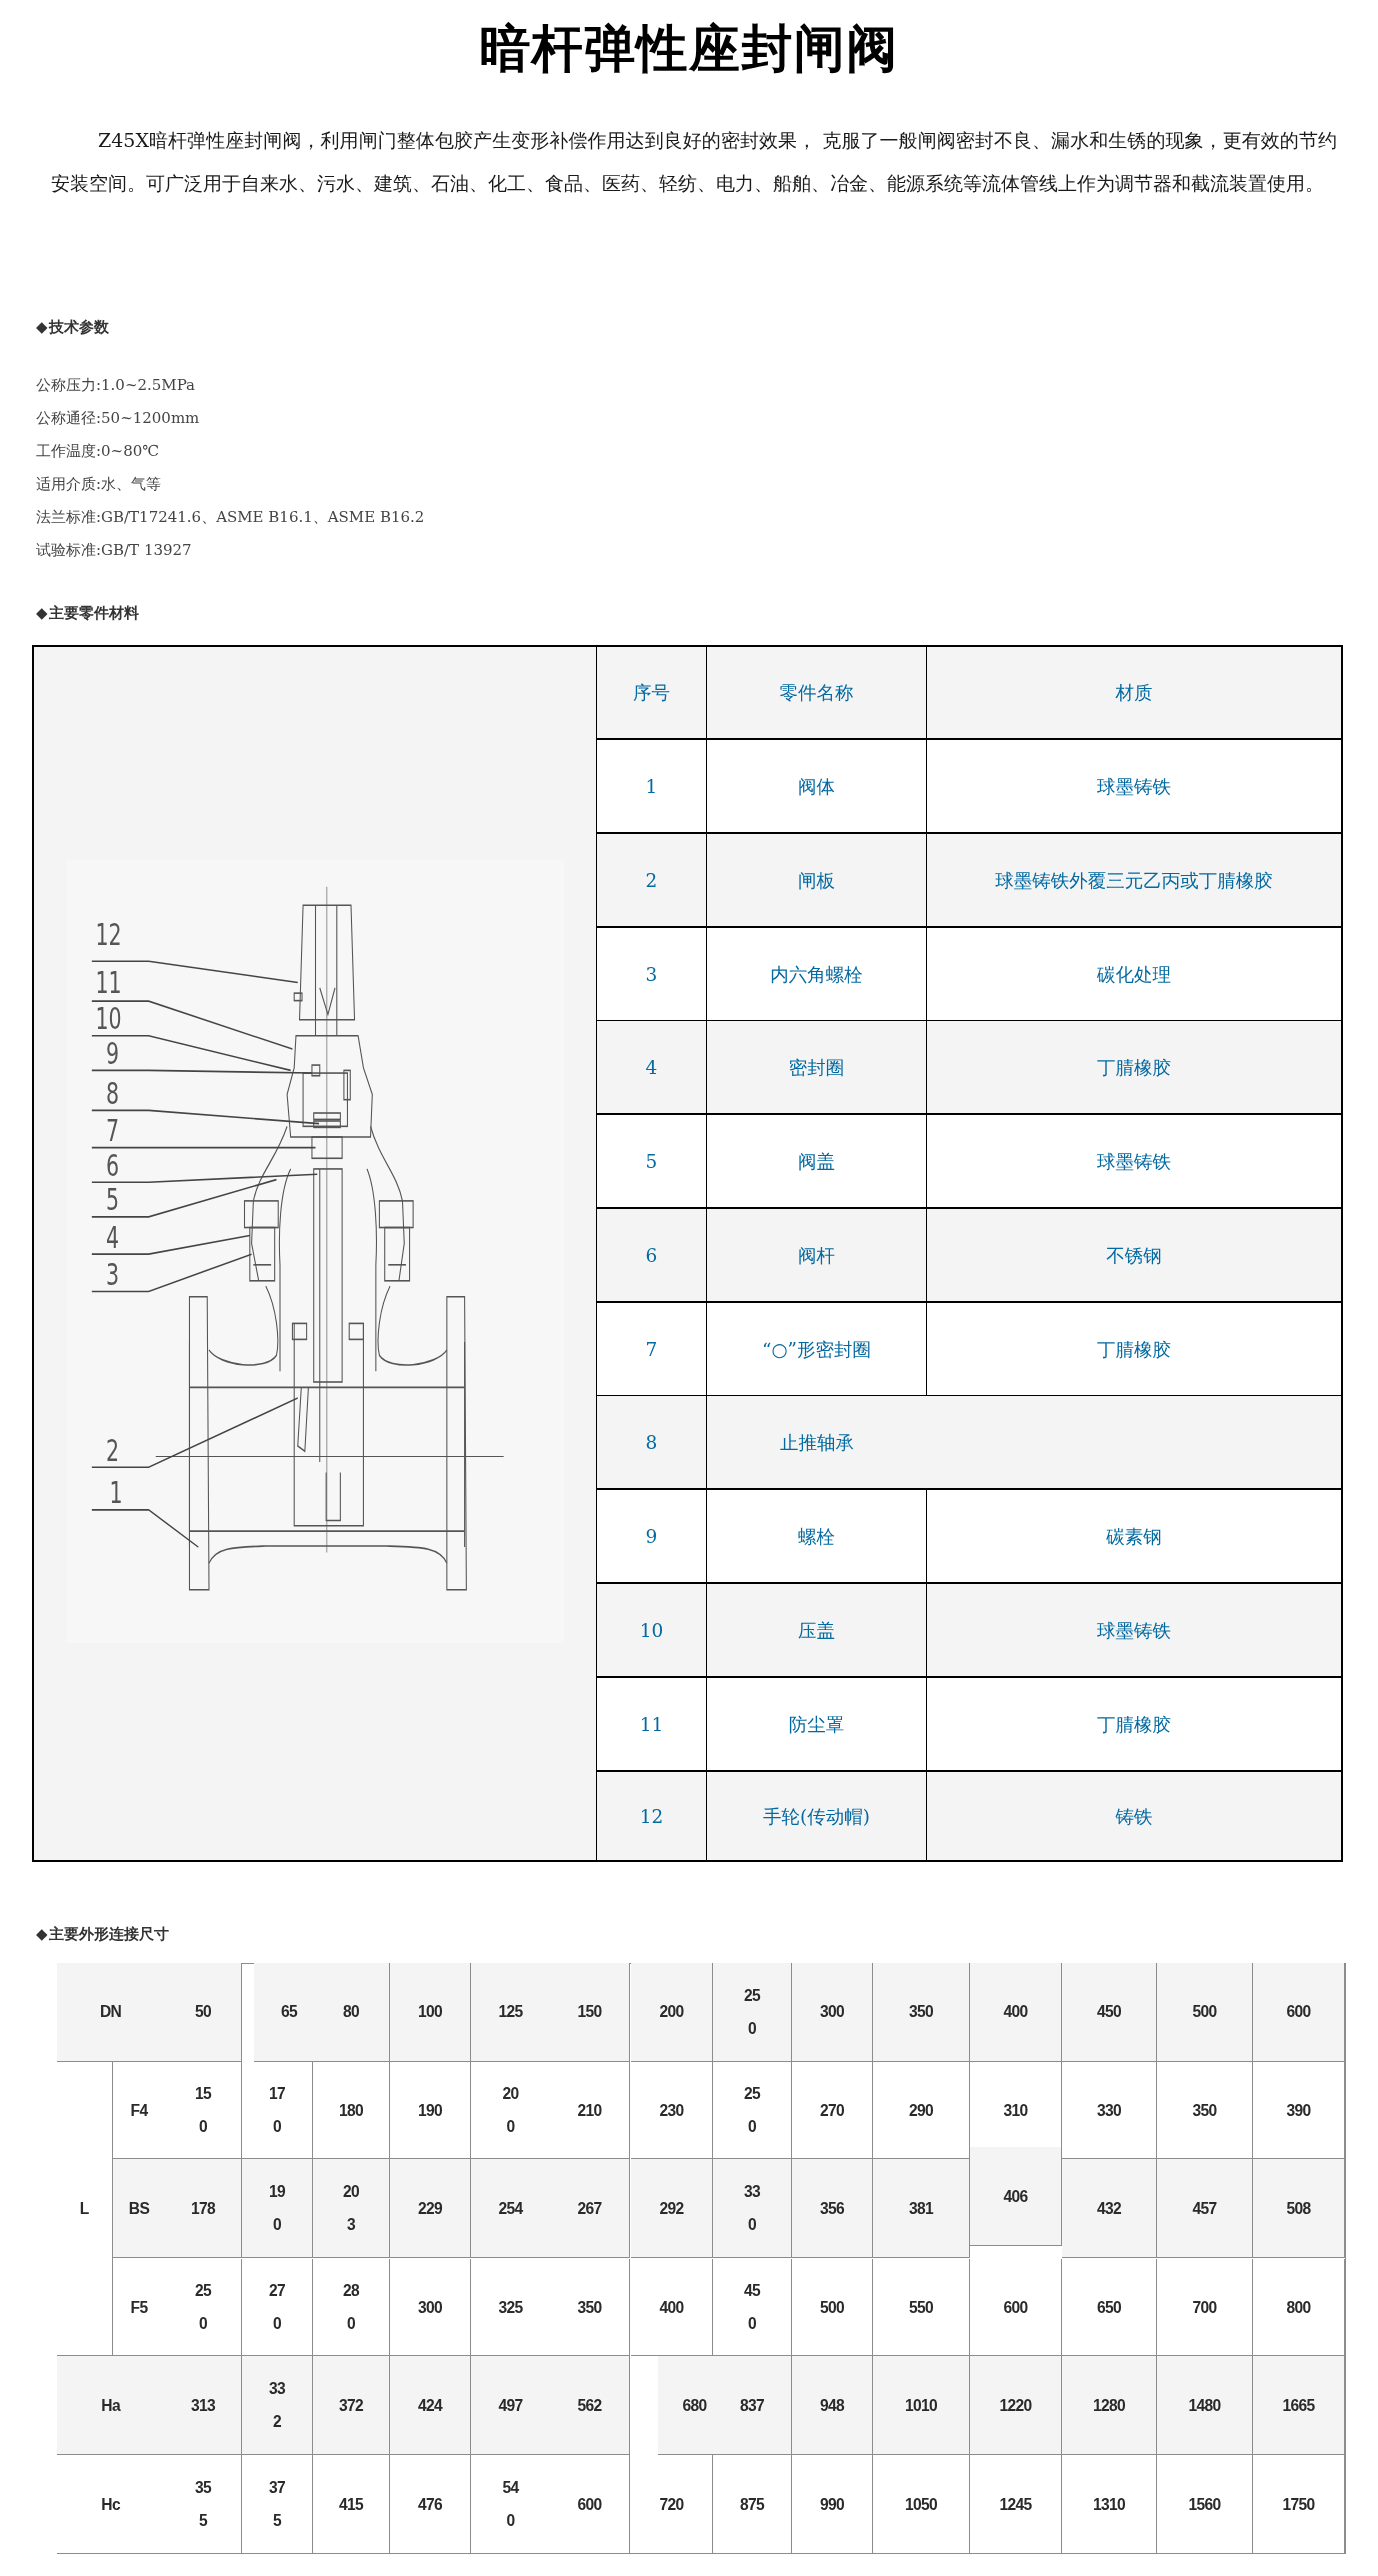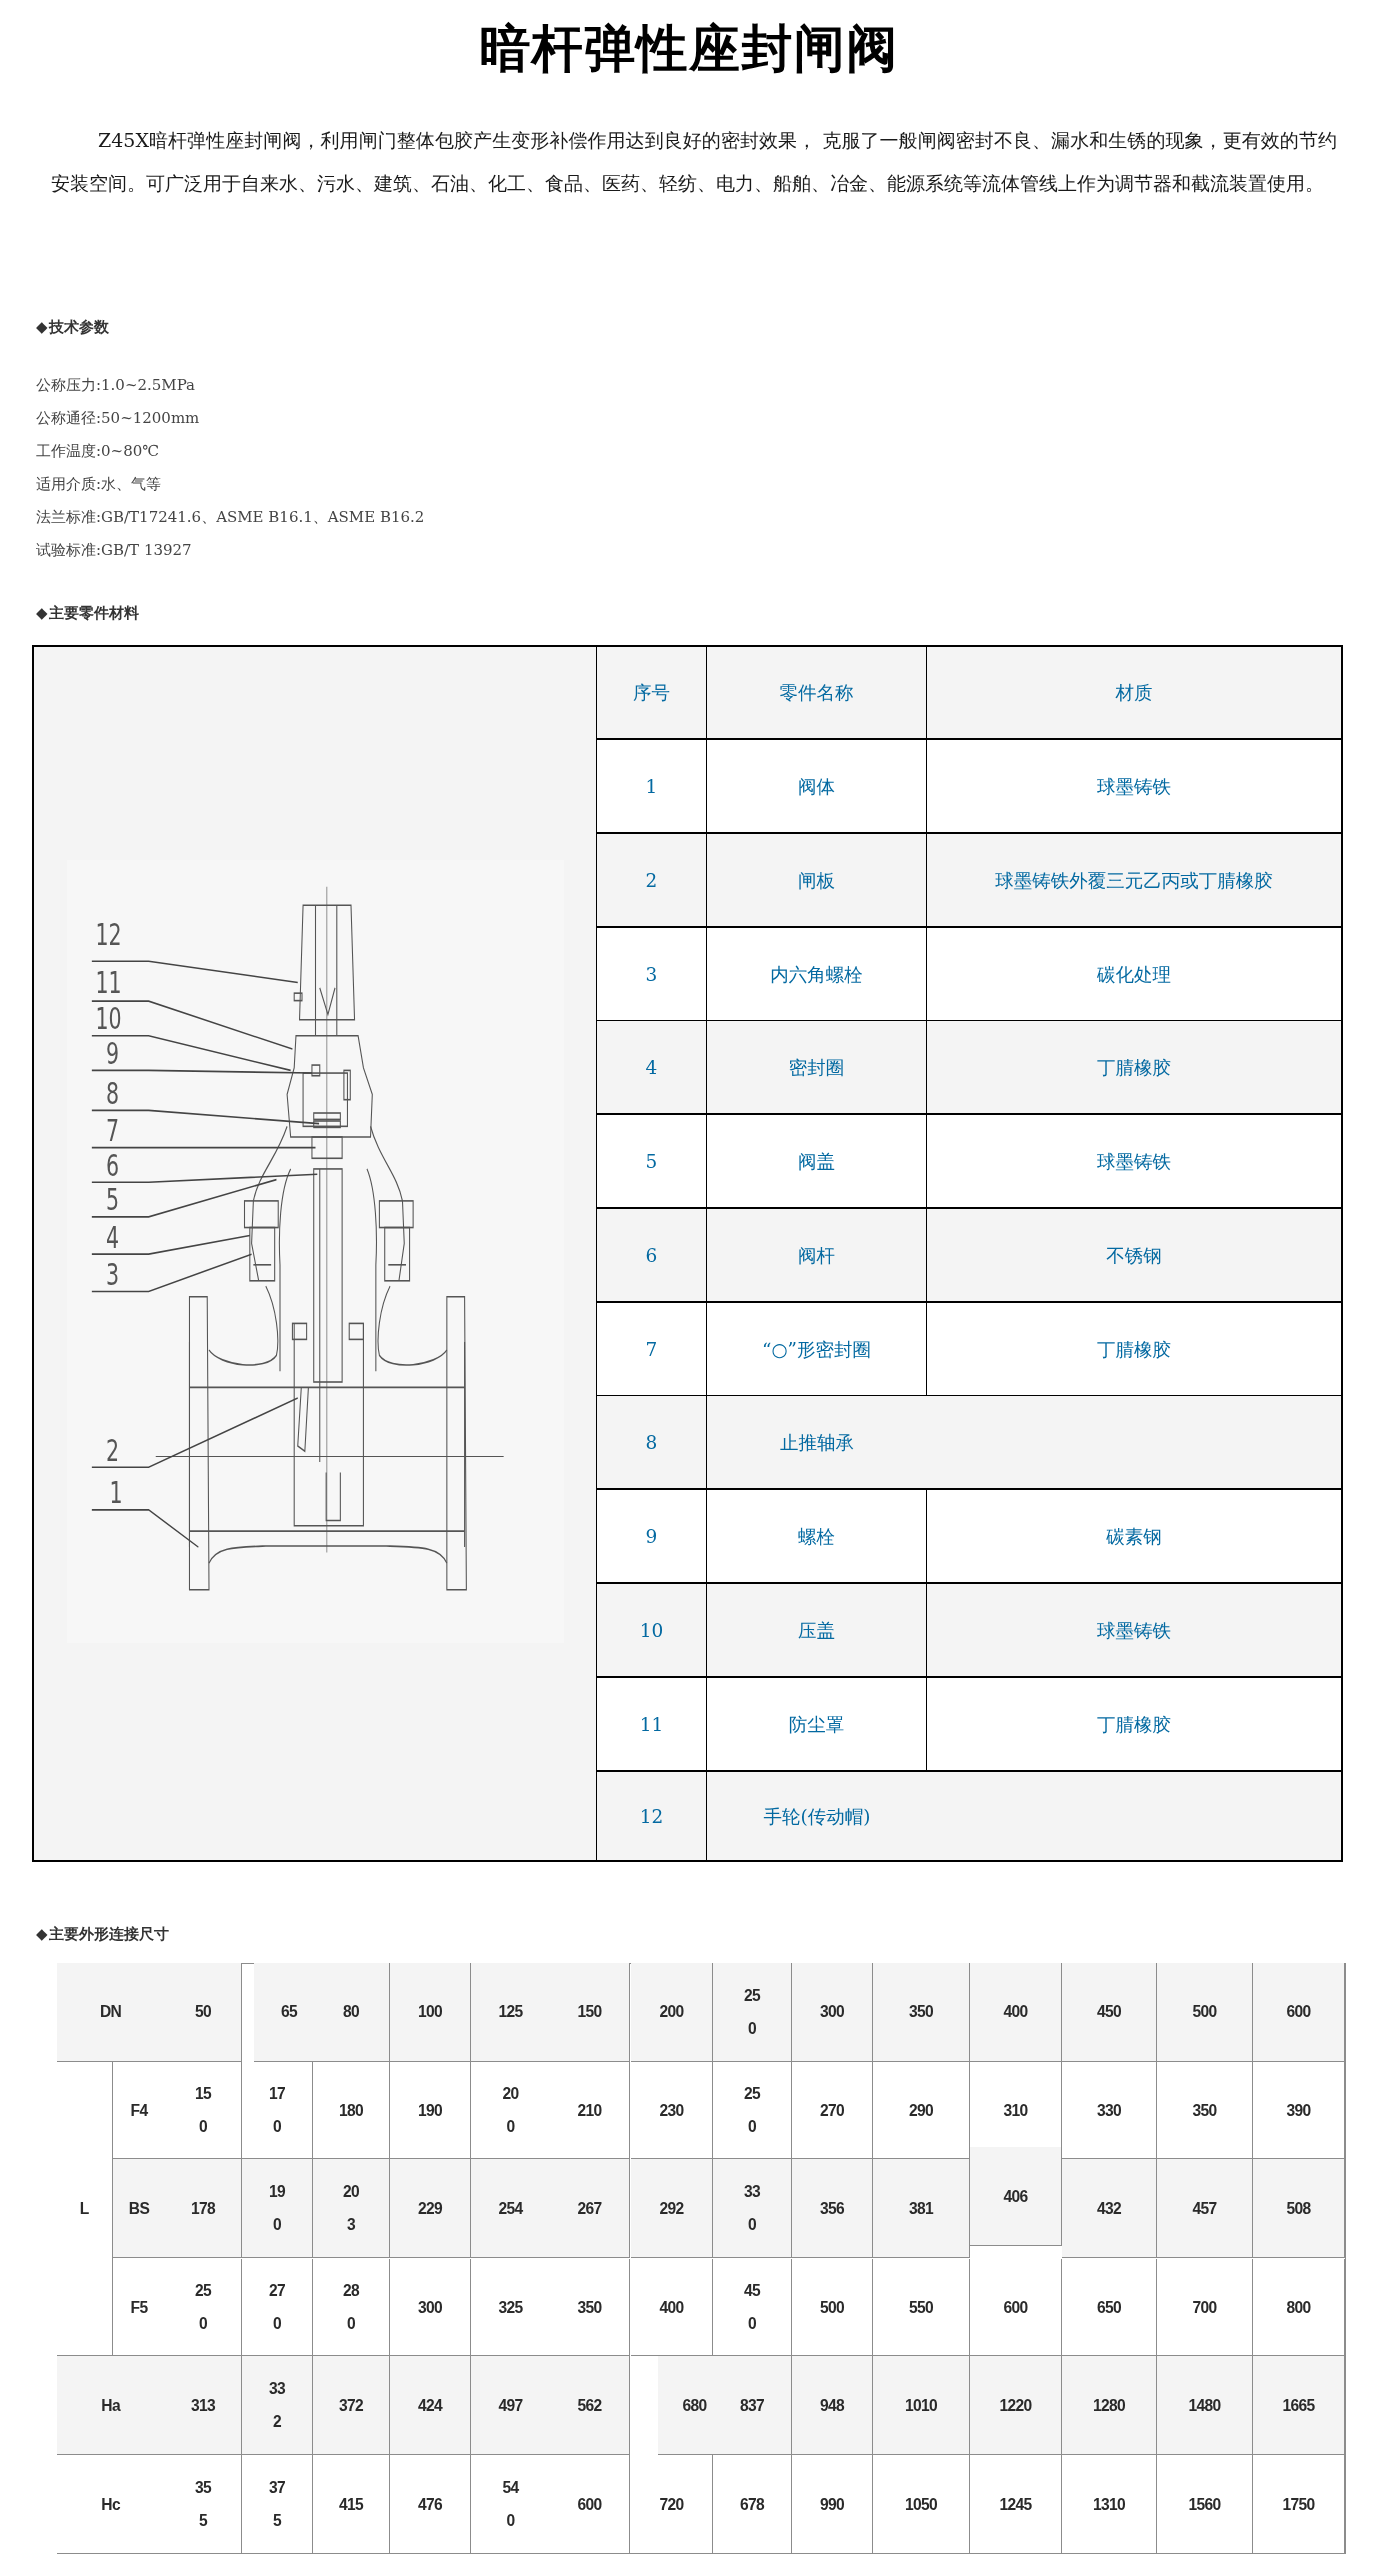--- a/index.html
+++ b/index.html
@@ -228,20 +228,21 @@
       <div class="pcell pc3">球墨铸铁</div>
     </div>
     <div class="prow white" style="top:1031px;height:94px;">
       <div class="pcell pc1">11</div>
       <div class="pcell pc2">防尘罩</div>
       <div class="pcell pc3">丁腈橡胶</div>
     </div>
     <div class="prow gray" style="top:1125px;height:88px;">
       <div class="pcell pc1">12</div>
       <div class="pcell pc2">手轮(传动帽)</div>
+      <div class="pcell pc3">铸铁</div>
     </div>
   </div>
 </div>
 
 <div class="section-head" style="top:1924px;">
   <span class="diamond">◆</span><span>主要外形连接尺寸</span>
 </div>
 
 <div class="dims" id="dims">
     <div class="dcell gray" style="left: -1.4px; top: -1.4px; width: 109px; height: 99px;">
@@ -490,21 +491,21 @@
     <div class="dcell white" style="left: 413px; top: 491px; width: 80px; height: 99px; justify-content: center;">
       <span class="wrap2">540</span>
     </div>
     <div class="dcell white" style="left: 492px; top: 491px; width: 80px; height: 99px;">
       <span>600</span>
     </div>
     <div class="dcell white" style="left: 573px; top: 491px; width: 82px; height: 99px;">
       <span>720</span>
     </div>
     <div class="dcell white" style="left: 655px; top: 491px; width: 79px; height: 99px;">
-      <span>678</span>
+      <span>875</span>
     </div>
     <div class="dcell white" style="left: 734px; top: 491px; width: 81px; height: 99px;">
       <span>990</span>
     </div>
     <div class="dcell white" style="left: 815px; top: 491px; width: 97px; height: 99px;">
       <span>1050</span>
     </div>
     <div class="dcell white" style="left: 912px; top: 491px; width: 92px; height: 99px;">
       <span>1245</span>
     </div>

